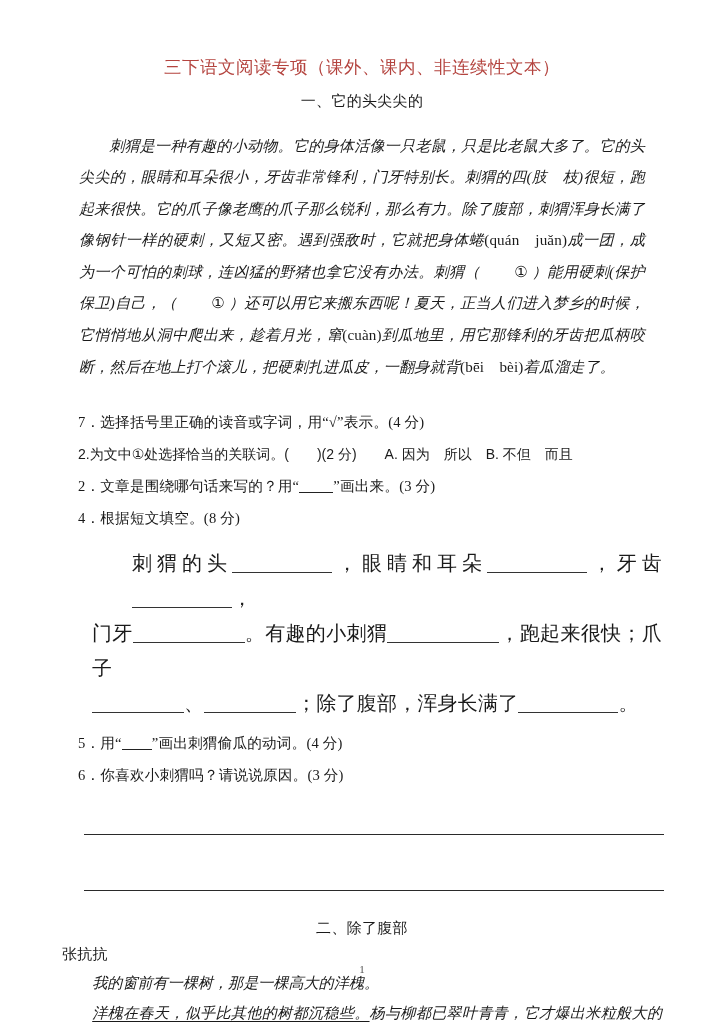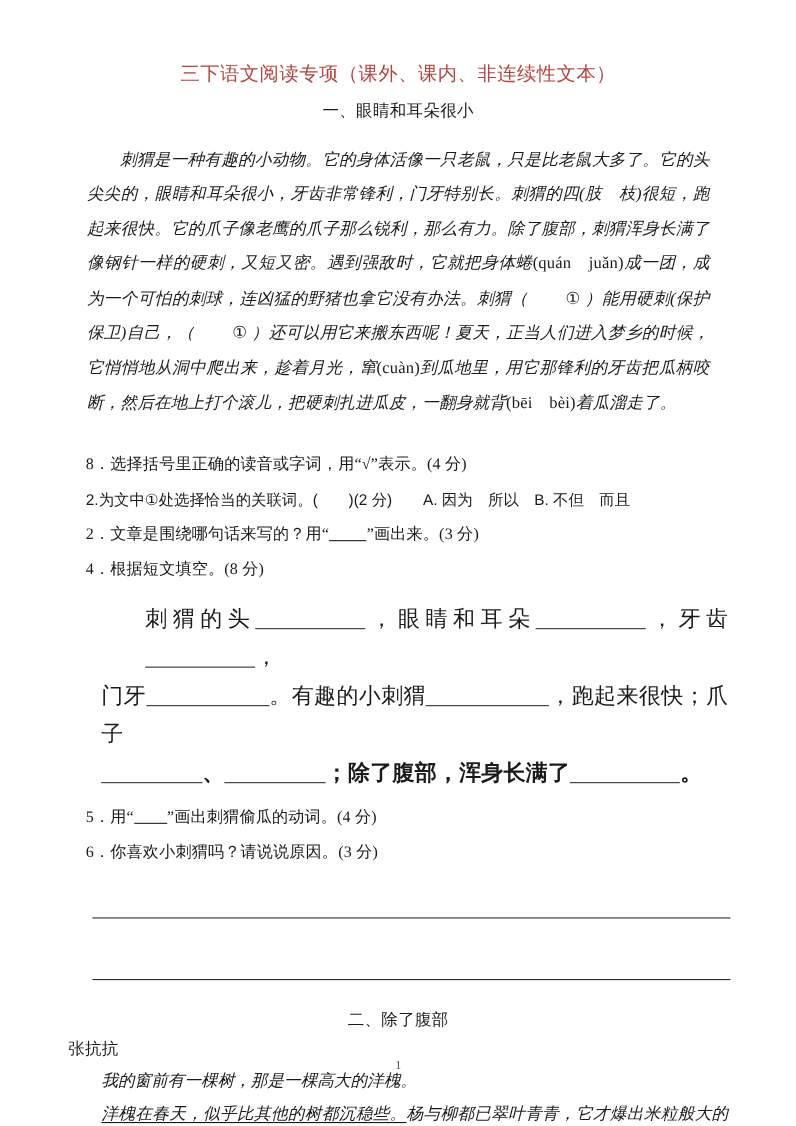--- a/index.html
+++ b/index.html
@@ -117,21 +117,21 @@
   .fill {
     font-size: 20px;
     line-height: 35px;
     margin: 0;
     text-align: justify;
     font-family: "Liberation Serif", "DejaVu Serif", serif;
     letter-spacing: 0.2px;
   }
   .fill.l1 { padding-left: 70px; }
   .fill.l2 { padding-left: 30px; }
-  .fill.l3 { padding-left: 30px; font-weight: bold; }
+  .fill.l3 { padding-left: 30px; }
   .blank {
     display: inline-block;
     border-bottom: 1.15px solid #333;
     vertical-align: -3px;
     height: 13px;
   }
   .b-md  { width: 92px; }
   .b-lg  { width: 100px; }
   .b-xl  { width: 112px; }
 
@@ -160,27 +160,27 @@
   .spacer-sm { height: 6px; }
   .spacer-md { height: 12px; }
 </style>
 </head>
 <body>
 
 <div class="page">
 
   <h1 class="doc-title">三下语文阅读专项（课外、课内、非连续性文本）</h1>
 
-  <div class="sec-heading">一、眼睛和耳朵很小</div>
+  <div class="sec-heading">一、它的头尖尖的</div>
 
   <p class="passage indent"><span>刺猬是一种有趣的小动物。它的身体活像一只老鼠，只是比老鼠大多了。它的头尖尖的，眼睛和耳朵很小，牙齿非常锋利，门牙特别长。刺猬的四(肢　枝)很短，跑起来很快。它的爪子像老鹰的爪子那么锐利，那么有力。除了腹部，刺猬浑身长满了像钢针一样的硬刺，又短又密。遇到强敌时，它就把身体蜷</span><span class="pinyin">(quán　juǎn)</span><span>成一团，成为一个可怕的刺球，连凶猛的野猪也拿它没有办法。刺猬（ </span><span class="circnum">①</span><span> ）能用硬刺(保护　保卫)自己，（ </span><span class="circnum">①</span><span> ）还可以用它来搬东西呢！夏天，正当人们进入梦乡的时候，它悄悄地从洞中爬出来，趁着月光，窜</span><span class="pinyin">(cuàn)</span><span>到瓜地里，用它那锋利的牙齿把瓜柄咬断，然后在地上打个滚儿，把硬刺扎进瓜皮，一翻身就背</span><span class="pinyin">(bēi　bèi)</span><span>着瓜溜走了。</span></p>
 
   <div class="spacer-sm"></div>
 
-  <p class="q">8．选择括号里正确的读音或字词，用“√”表示。(4 分)</p>
+  <p class="q">7．选择括号里正确的读音或字词，用“√”表示。(4 分)</p>
 
   <p class="q compact">2.为文中①处选择恰当的关联词。(　　)(2 分)　　A. 因为　所以　B. 不但　而且</p>
 
   <p class="q"><span>2．文章是围绕哪句话来写的？用“</span><span class="sm-ul"></span><span>”画出来。(3 分)</span></p>
 
   <p class="q">4．根据短文填空。(8 分)</p>
 
   <div class="spacer-md"></div>
 
   <p class="fill l1"><span>刺猬的头</span><span class="blank b-lg"></span><span>，眼睛和耳朵</span><span class="blank b-lg"></span><span>，牙齿</span><span class="blank b-lg"></span><span>，</span></p>

